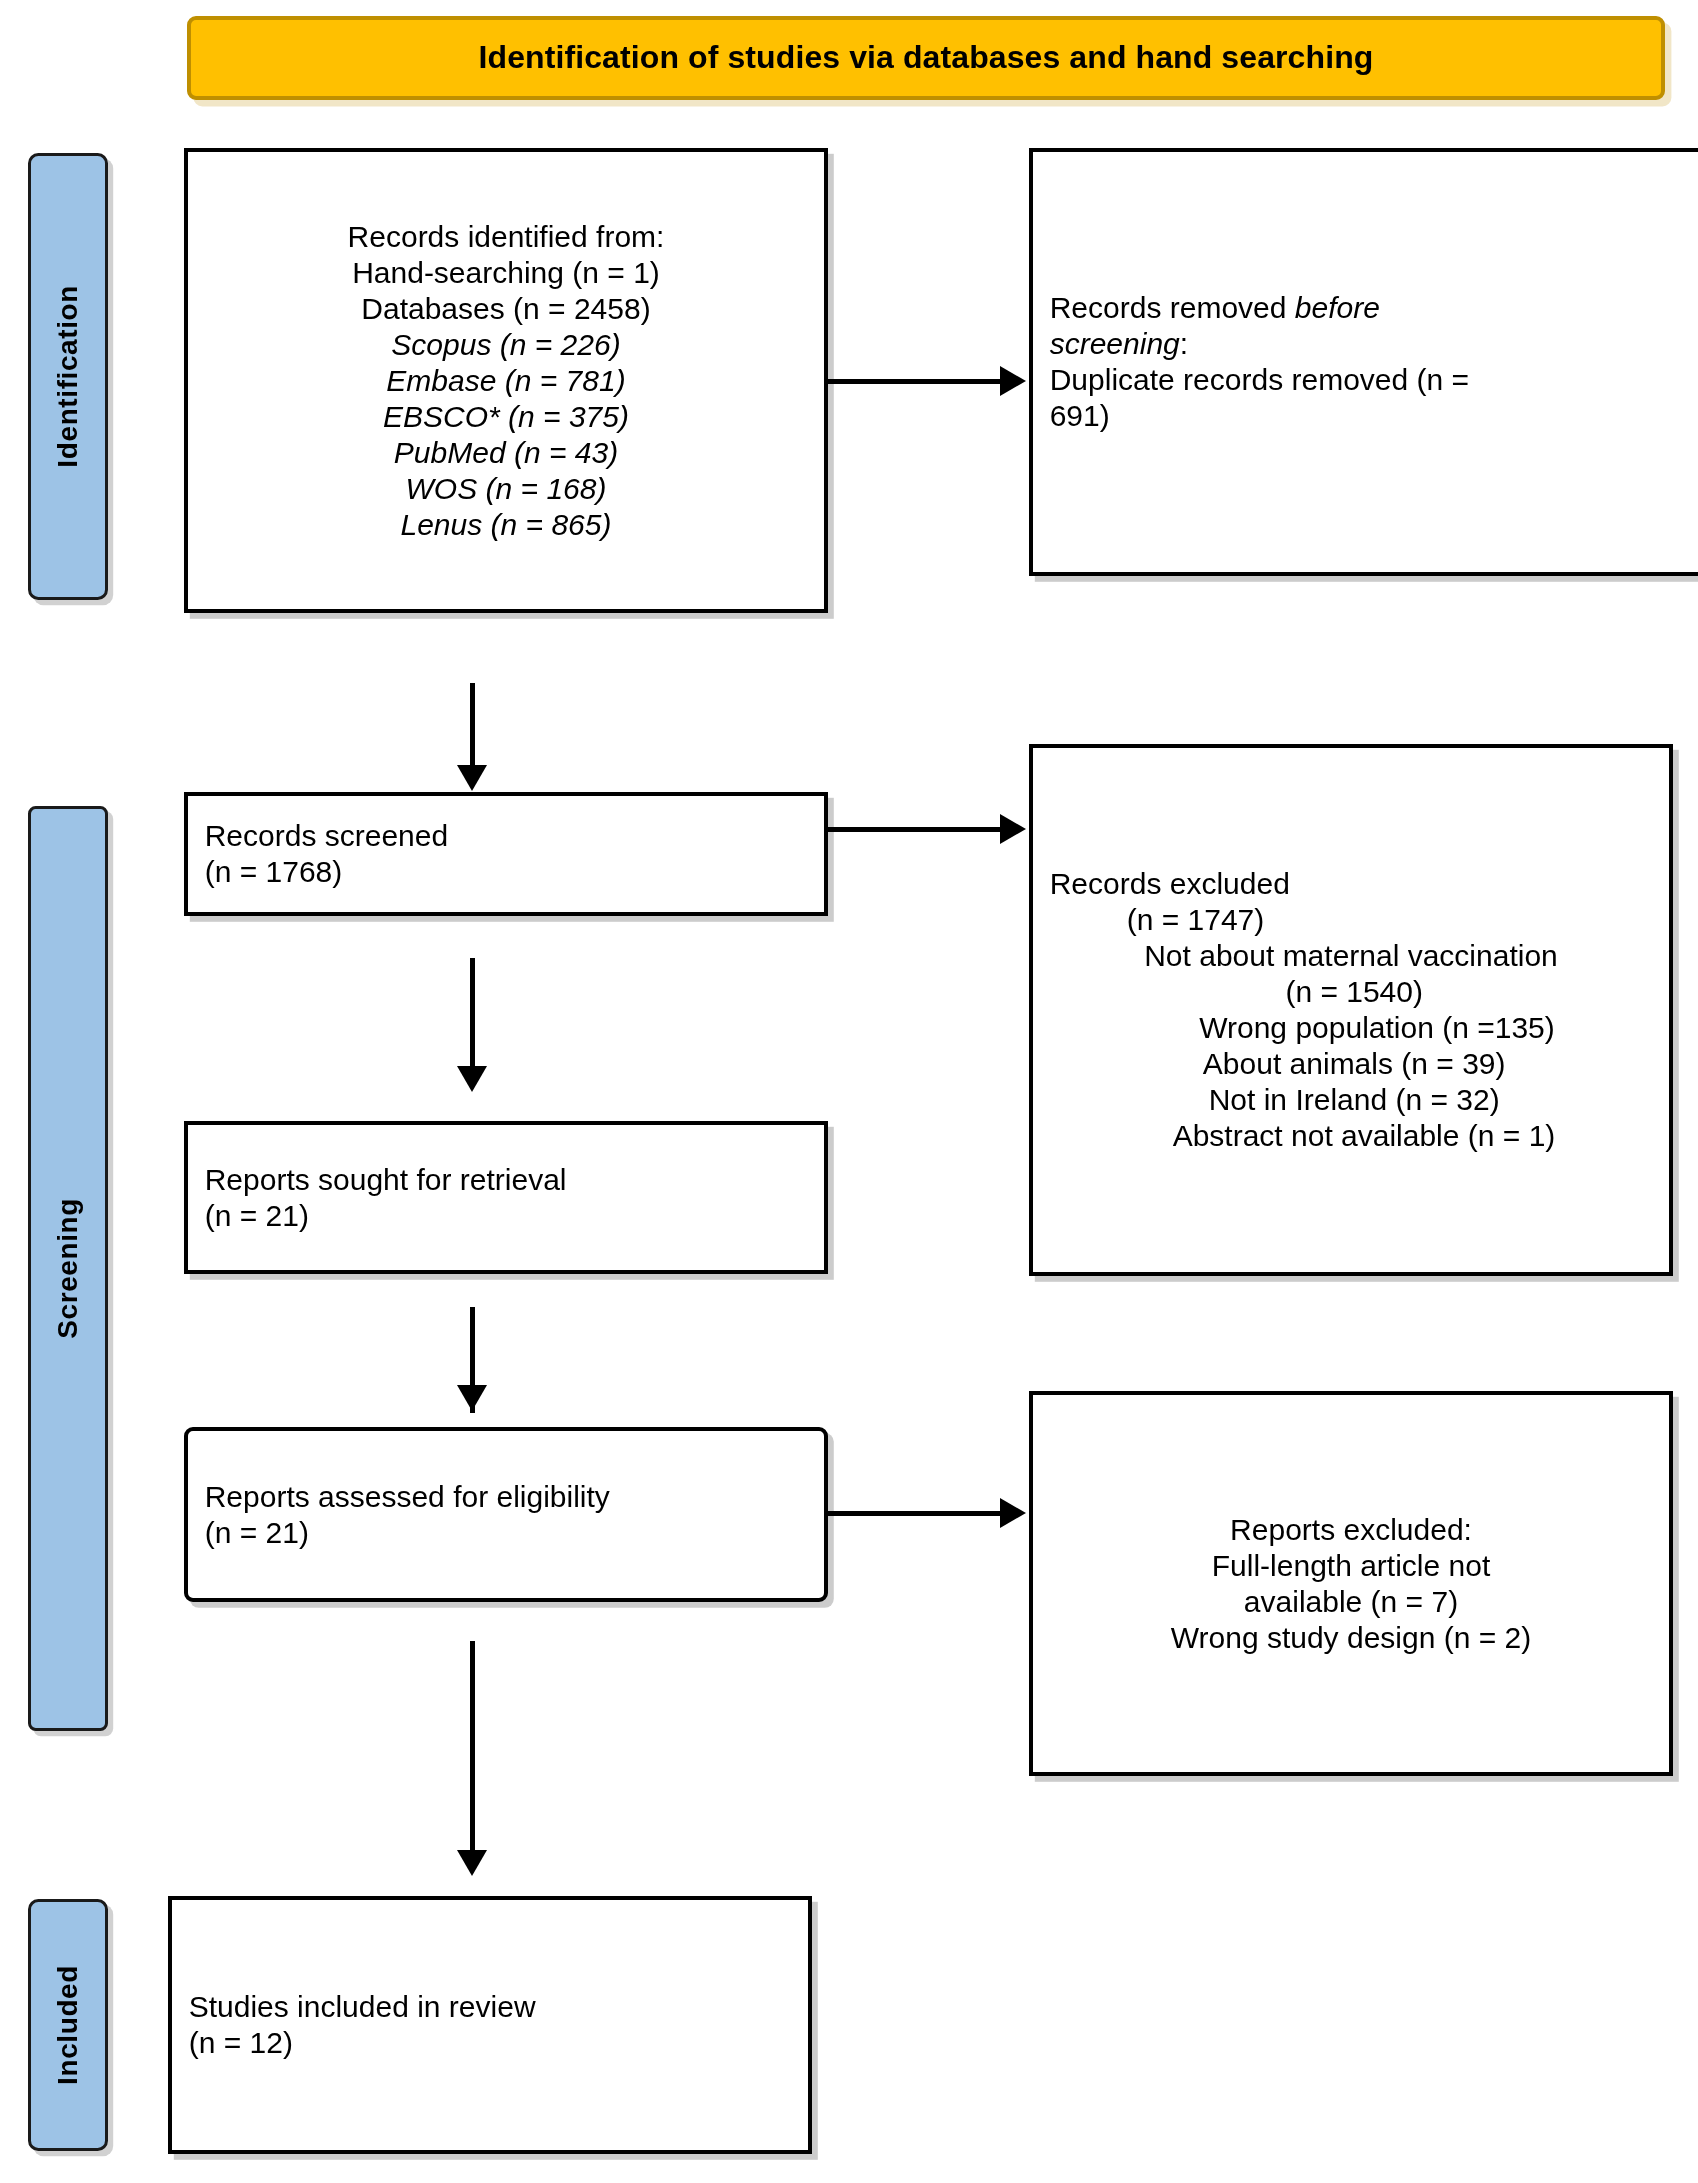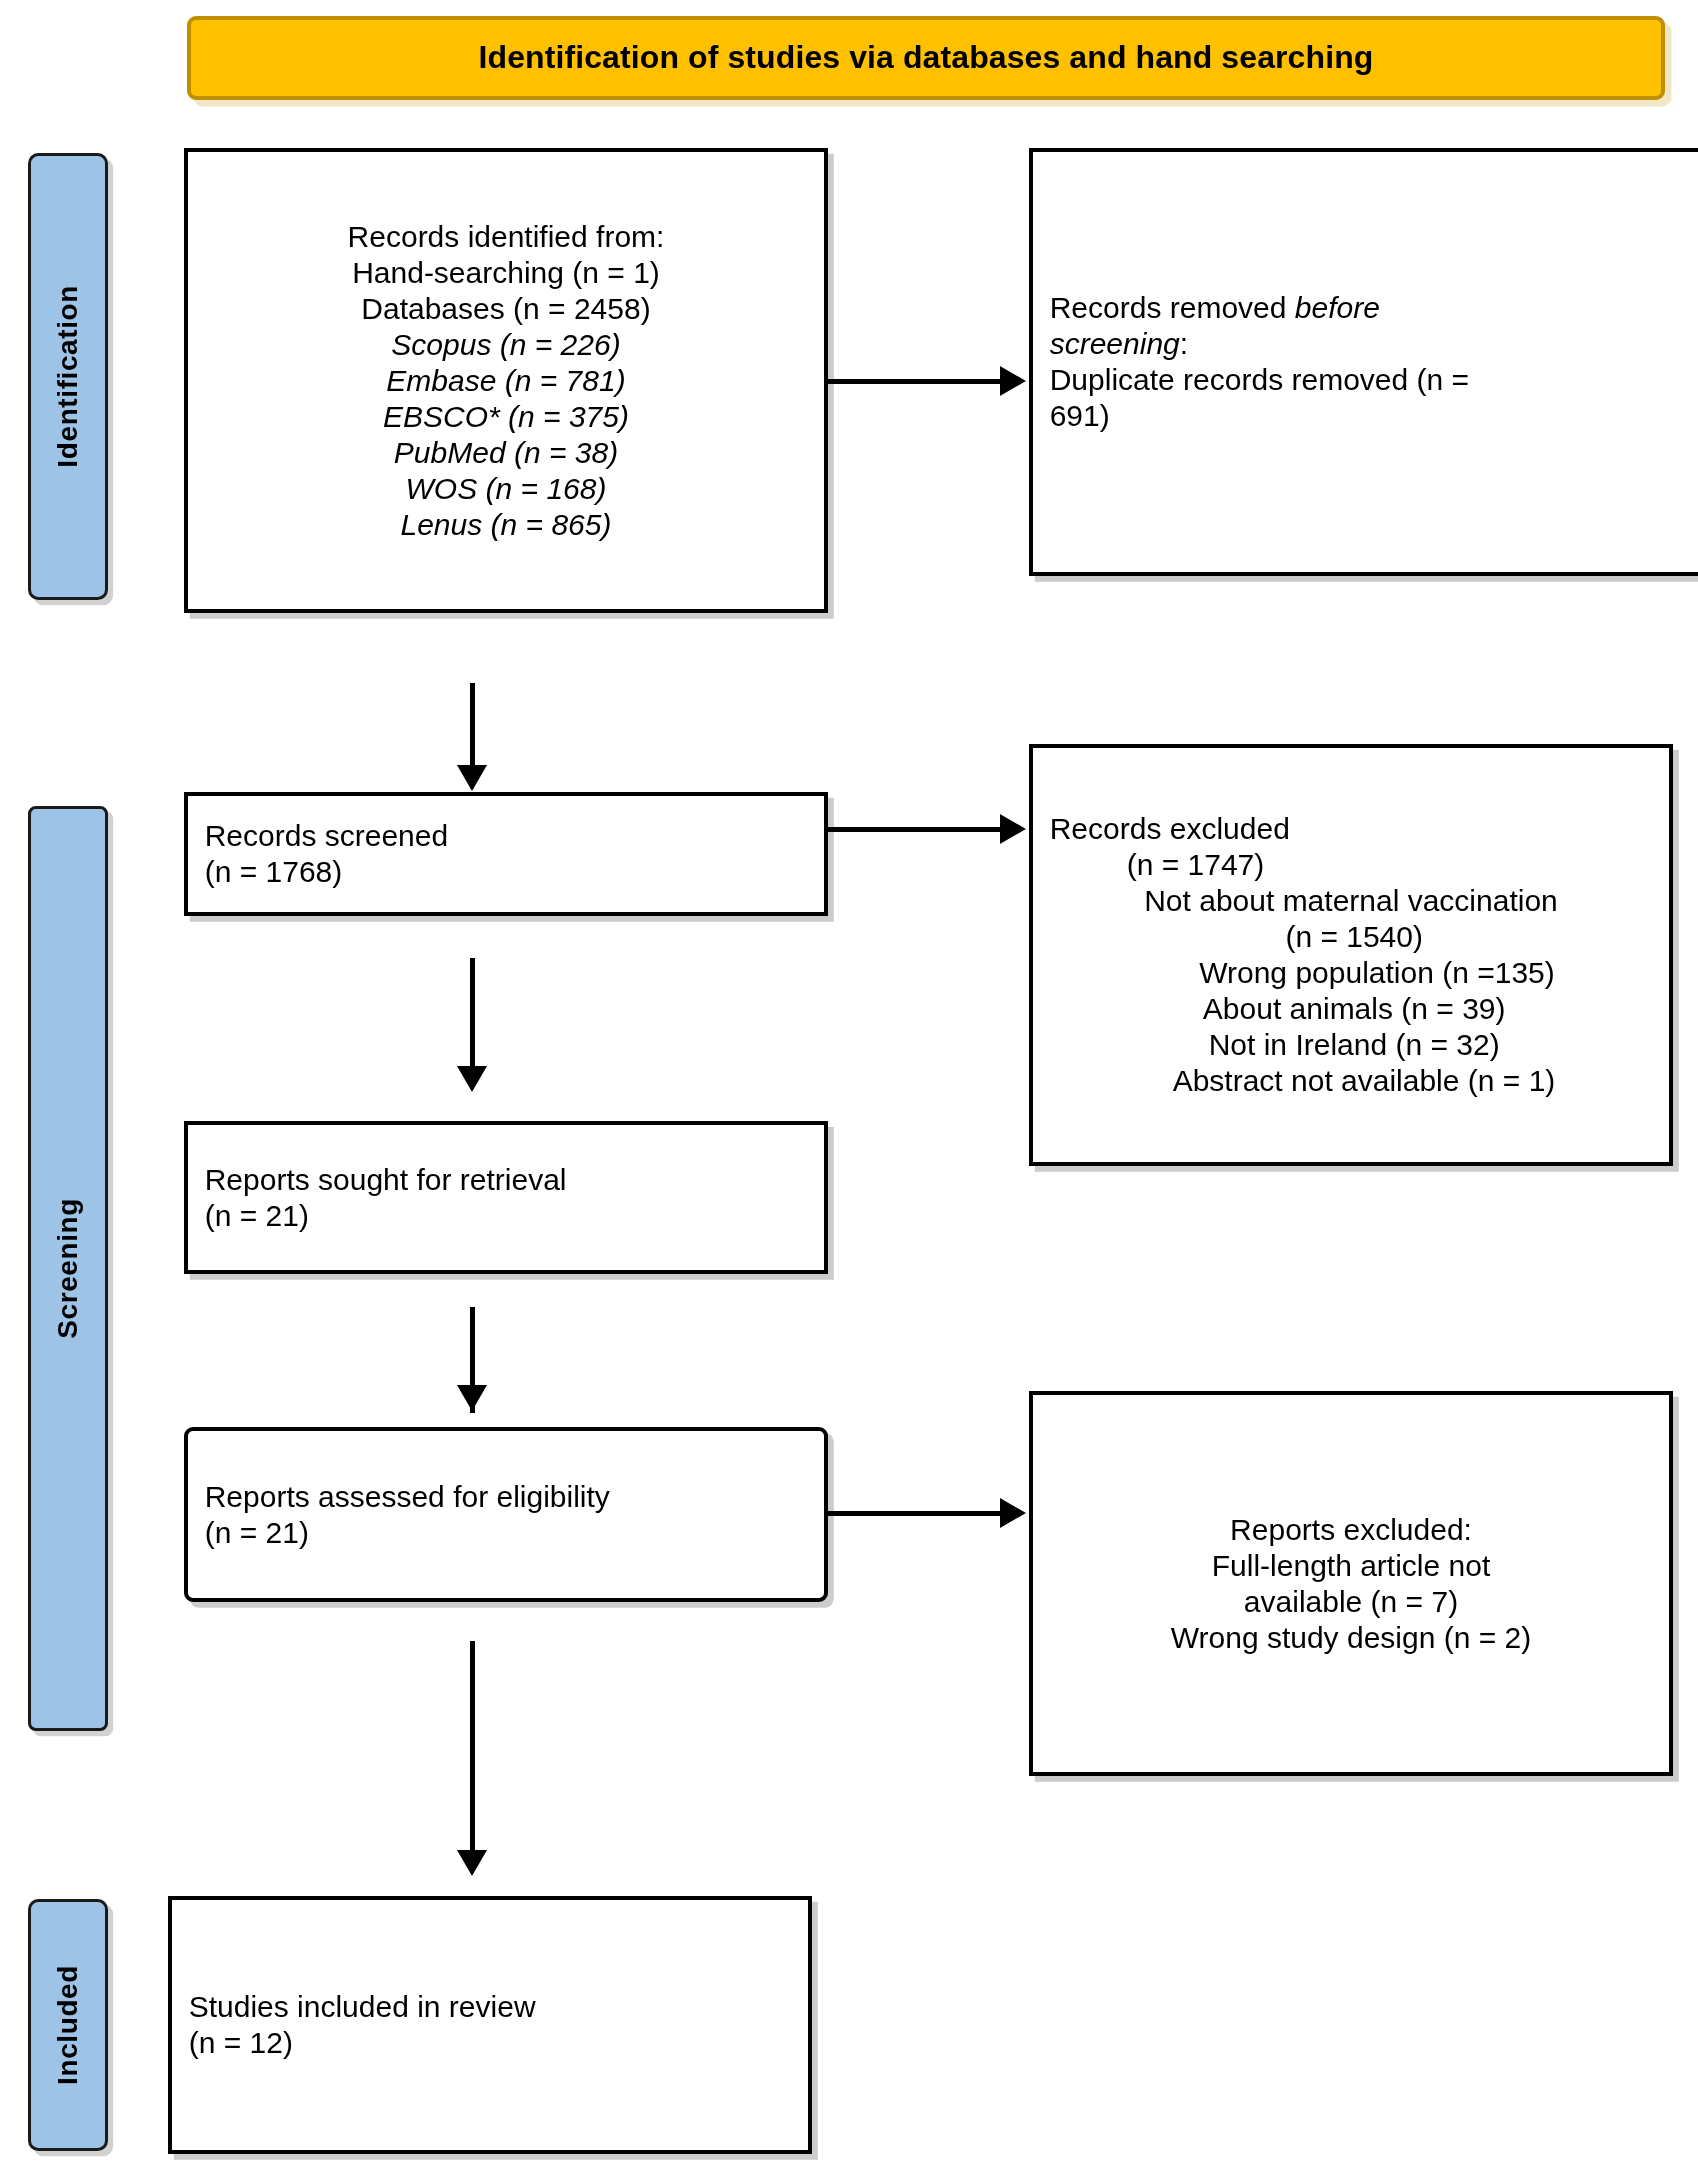--- a/index.html
+++ b/index.html
@@ -90,21 +90,21 @@
   }
   .flowbox .pad { padding: 0 16.7px; }
   .center-text p { text-align: center; }
   .left-text p   { text-align: left; }
   .italic { font-style: italic; }
 
   
   #box-identified      { left: 184px;  top: 148px;  width: 644px; height: 465px; }
   #box-removed         { left: 1029px; top: 148px;  width: 700px; height: 428px; }
   #box-screened        { left: 184px;  top: 792px; width: 644px; height: 124px; }
-  #box-records-excl    { left: 1029px; top: 744px; width: 644px; height: 422px; }
+  #box-records-excl    { left: 1029px; top: 744px; width: 644px; height: 532px; }
   #box-sought          { left: 828px; top: 0; }  
   #box-sought          { left: 184px;  top: 1121px; width: 644px; height: 153px; }
   #box-eligibility     { left: 184px;  top: 1427px; width: 644px; height: 175px; border-radius: 9px; }
   #box-reports-excl    { left: 1029px; top: 1391px; width: 644px; height: 385px; }
   #box-included        { left: 168px;  top: 1896px; width: 644px; height: 258px; }
 
   
   .arrow {
     position: absolute;
   }
@@ -155,21 +155,21 @@
   </div>
 
   <div class="flowbox center-text" id="box-identified">
     <div class="pad">
       <p>Records identified from:</p>
       <p>Hand-searching (n = 1)</p>
       <p>Databases (n = 2458)</p>
       <p class="italic">Scopus (n = 226)</p>
       <p class="italic">Embase (n = 781)</p>
       <p class="italic">EBSCO* (n = 375)</p>
-      <p class="italic">PubMed (n = 38)</p>
+      <p class="italic">PubMed (n = 43)</p>
       <p class="italic">WOS (n = 168)</p>
       <p class="italic">Lenus (n = 865)</p>
     </div>
   </div>
 
   <div class="flowbox left-text" id="box-removed">
     <div class="pad">
       <p><span>Records removed </span><span class="italic">before</span></p>
       <p><span class="italic">screening</span><span>:</span></p>
       <p>Duplicate records removed (n =</p>

